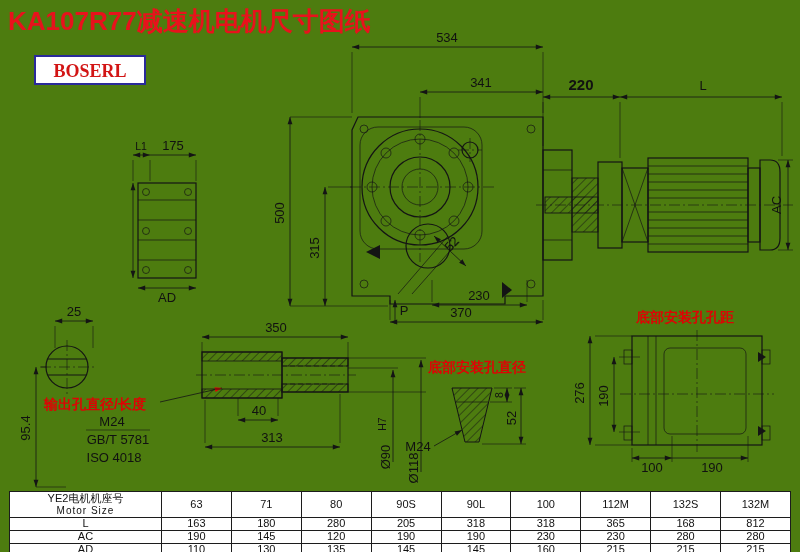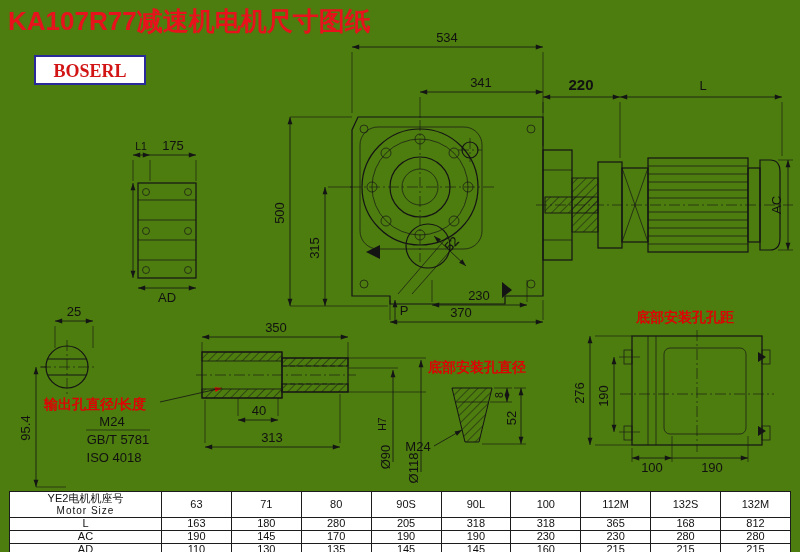--- a/index.html
+++ b/index.html
@@ -338,21 +338,21 @@
     <td>318</td>
     <td>318</td>
     <td>365</td>
     <td>168</td>
     <td>812</td>
   </tr>
   <tr class="dr">
     <td>AC</td>
     <td>190</td>
     <td>145</td>
-    <td>170</td>
+    <td>120</td>
     <td>190</td>
     <td>190</td>
     <td>230</td>
     <td>230</td>
     <td>280</td>
     <td>280</td>
   </tr>
   <tr class="dr">
     <td>AD</td>
     <td>110</td>

